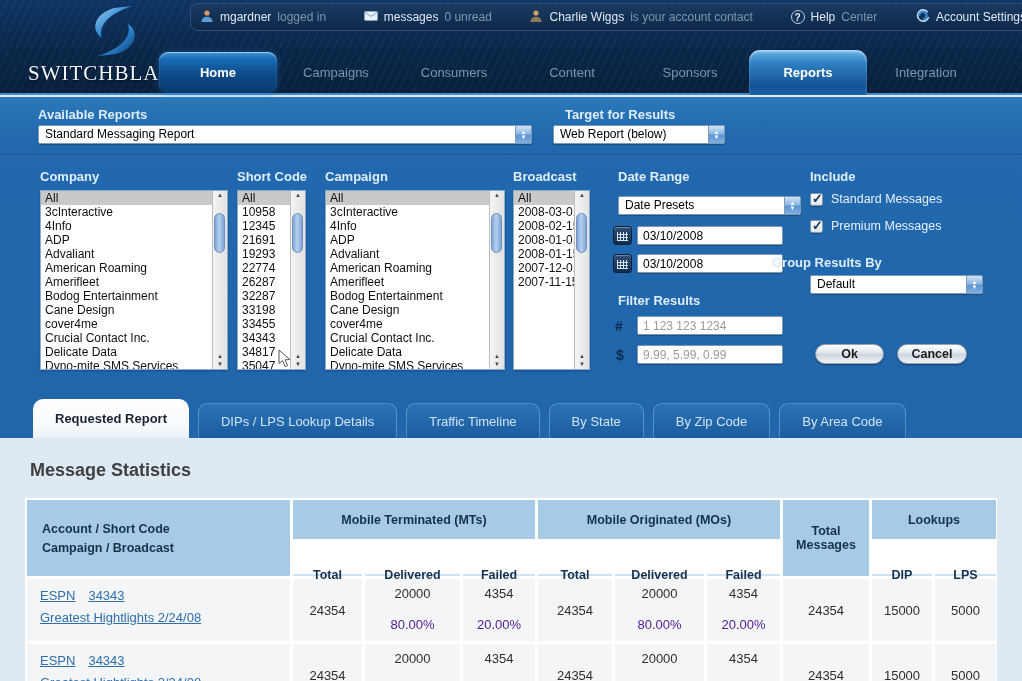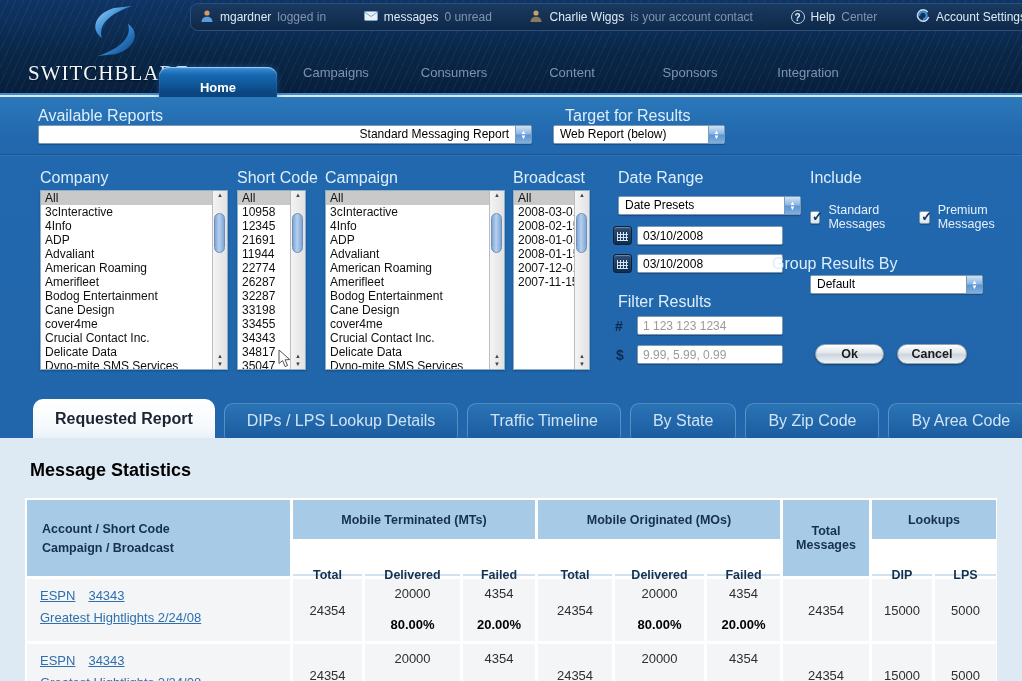--- a/index.html
+++ b/index.html
@@ -28,31 +28,31 @@
   #logo { position:absolute; left:28px; top:4px; width:170px; height:88px; }
   #logo .swoosh { position:absolute; left:52px; top:0px; }
   #logo .wordmark { position:absolute; left:0px; top:57px; width:170px; text-align:left;
     font-family:"Liberation Serif", serif; font-size:21px; letter-spacing:1px; color:#f1f6fb;
     text-shadow:0 1px 2px rgba(0,0,0,.6); white-space:nowrap; }
   #logo .tm { font-size:7px; vertical-align:super; letter-spacing:0; color:#cfdcea; }
 
   #nav { position:absolute; left:159px; top:50px; height:45px; display:flex; }
   .nav-item { width:118px; height:45px; display:flex; align-items:center; justify-content:center;
     font-size:13px; color:#7d94af; cursor:default; }
-  .nav-item.home-button { height:41px; margin-top:17px; border-radius:9px; color:#fff; font-weight:bold;
+  .nav-item.home-button { height:41px; margin-top:2px; border-radius:9px; color:#fff; font-weight:bold;
     background:linear-gradient(180deg,#3f93d8 0%,#176ab4 18%,#0c4884 60%,#0a3a6e 100%);
     box-shadow:inset 0 1px 1px rgba(255,255,255,.55), 0 0 6px rgba(40,120,200,.5); }
   .nav-item.active-tab { border-radius:11px 11px 0 0; color:#fff; font-weight:bold;
     background:linear-gradient(180deg,#6cb4e6 0%,#2e7fc2 30%,#125395 80%,#1c63a7 100%);
     box-shadow:inset 0 2px 2px rgba(255,255,255,.45); }
 
   
   #panel { position:absolute; left:0; top:97px; width:1022px; height:341px;
     background:linear-gradient(180deg,#2b78ba 0%,#2268ae 40px,#2166ab 100%); }
-  .sec-label { position:absolute; font-size:16px; font-weight:normal; color:#ddeefb; white-space:nowrap;text-align:center; }
+  .sec-label { position:absolute; font-size:13px; font-weight:bold; color:#ddeefb; white-space:nowrap;text-align:center; }
   #panel .divider { position:absolute; left:0; top:57px; width:100%; height:0;
     border-top:1px solid rgba(0,0,0,.16); border-bottom:1px solid rgba(255,255,255,.07); }
 
   
   .aqua-select { position:absolute; height:19px; background:#fff; border:1px solid #7e9ab3; border-radius:2px;
     font-size:12px; color:#000; line-height:17px; padding:0 22px 0 6px; overflow:hidden; white-space:nowrap;
     box-shadow:0 1px 1px rgba(0,0,0,.25); }
   .aqua-select .stepper { position:absolute; right:0; top:0; bottom:0; width:16px;
     background:linear-gradient(180deg,#cfe2f6 0%,#8db7e4 45%,#5d95d3 55%,#7fb0e2 100%);
     border-left:1px solid #7e9ab3; display:flex; flex-direction:column; align-items:center; justify-content:center;
@@ -93,29 +93,29 @@
 
   
   .pill-btn { position:absolute; height:20px; border-radius:10px; border:1px solid #93a2af;
     background:linear-gradient(180deg,#ffffff 0%,#dfe6ec 45%,#ccd5dd 52%,#f0f4f7 100%);
     font-size:12.5px; font-weight:bold; color:#1b1b1b; display:flex; align-items:center; justify-content:center;
     box-shadow:0 1px 2px rgba(0,0,0,.4); }
 
   
   #rtabs { position:absolute; left:33px; top:399px; height:39px; display:flex; align-items:flex-end; gap:9px; }
   .rtab { height:35px; padding:16px 22px; display:flex; align-items:center; justify-content:center;
-    font-size:16px; color:#cfe3f5; white-space:nowrap;
+    font-size:13px; color:#cfe3f5; white-space:nowrap;
     background:linear-gradient(180deg,#2a74b6,#1b5c9f); border:1px solid rgba(150,195,235,.45); border-bottom:none;
     border-radius:9px 9px 2px 2px; }
   .rtab.active { height:39px; color:#1b2430; font-weight:bold;
     background:linear-gradient(180deg,#ffffff 0%,#f6fafd 70%,#e9f1f8 100%); border:none; border-radius:10px 10px 0 0; }
 
   
   #content { position:absolute; left:0; top:438px; width:1022px; height:243px; background:#dde9f3; }
-  #report-title { position:absolute; left:30px; top:22px; font-size:18px; font-weight:bold; color:#000000; }
+  #report-title { position:absolute; left:30px; top:22px; font-size:18px; font-weight:bold; color:#404040; }
 
   #mtable { position:absolute; left:25px; top:60px; width:972px; background:#fff; padding:2px; }
   .thead, .trow { display:grid; grid-template-columns:263px 69px 95px 72px 74px 89px 73px 86px 60px 61px; gap:3px; }
   .thead { grid-template-rows:39px 34px; }
   .hc { display:flex; align-items:center; justify-content:center; text-align:center;
     font-size:12.5px; font-weight:bold; color:#15314e; }
   .hdark { background:#a7cbe7; }
   .hlight { background:#cfe2f2;margin-top:32px; }
   .hc.span2 { grid-row:1 / 3; }
   .hc.c1 { grid-column:1; flex-direction:column; align-items:flex-start; justify-content:center;
@@ -123,21 +123,21 @@
   .g-mt { grid-column:2 / 5; } .g-mo { grid-column:5 / 8; } .g-tm { grid-column:8; } .g-lk { grid-column:9 / 11; }
 
   .trow { margin-top:3px; height:62px; }
   .cell { background:#f3f5f7; display:flex; align-items:center; justify-content:center;
     font-size:13px; color:#2e2e2e; }
   .cell.c-links { flex-direction:column; align-items:flex-start; justify-content:flex-start;
     padding:9px 0 0 13px; gap:7px; }
   .links-top { display:flex; gap:13px; }
   .cell a { color:#2f6fad; text-decoration:underline; font-size:13px; cursor:pointer; }
   .cell.two { flex-direction:column; justify-content:space-between; padding:7px 0 9px 0; }
-  .pct { color:#000000;font-weight:bold; }
+  .pct { color:#4c1d95; }
 
   #cursor { position:absolute; left:278px; top:349px; pointer-events:none; z-index:50; }
 </style>
 </head>
 <body>
 
 <div id="header">
 
   <div id="utility">
     <div class="util-item">
@@ -203,28 +203,29 @@
     <div class="wordmark"><span>SWITCHBLADE</span><span class="tm">TM</span></div>
   </div>
 
   <div id="nav">
 
   <div class="nav-item home-button">Home</div>
       <div class="nav-item">Campaigns</div>
       <div class="nav-item">Consumers</div>
       <div class="nav-item">Content</div>
       <div class="nav-item">Sponsors</div>
+      <div class="nav-item active-tab">Reports</div>
       <div class="nav-item">Integration</div>
     </div>
 </div>
 
 <div id="panel">
 
   <div class="sec-label" style="left:38px; top:10px;">Available Reports</div>
-  <div class="aqua-select" style="left:38px; top:28px; width:494px;text-align:right;">
+  <div class="aqua-select" style="left:38px; top:28px; width:494px;">
     <span>Standard Messaging Report</span>
     <span class="stepper">
         <span>▲</span>
         <span>▼</span>
       </span>
   </div>
 
   <div class="sec-label" style="left:553px; top:10px;margin-left:12px;">Target for Results</div>
   <div class="aqua-select" style="left:553px; top:28px; width:172px;">
     <span>Web Report (below)</span>
@@ -269,21 +270,21 @@
     <div class="scrollbar">
       <div class="arr a-top">▲</div>
         <div class="thumb"></div>
       <div class="arr a-b1">▲</div>
         <div class="arr a-b2">▼</div>
     </div>
   <div class="lrow selected">All</div>
       <div class="lrow">10958</div>
       <div class="lrow">12345</div>
       <div class="lrow">21691</div>
-      <div class="lrow">11944</div>
+      <div class="lrow">19293</div>
       <div class="lrow">22774</div>
       <div class="lrow">26287</div>
       <div class="lrow">32287</div>
       <div class="lrow">33198</div>
       <div class="lrow">33455</div>
       <div class="lrow">34343</div>
       <div class="lrow">34817</div>
       <div class="lrow">35047</div>
     </div>
 
@@ -341,21 +342,21 @@
   <div class="cal-btn" style="left:613px; top:157px;"></div>
   <input class="txt-input" style="left: 637px; top: 157px; width: 146px;" value="03/10/2008">
 
   <div class="sec-label" style="left:618px; top:196px;">Filter Results</div>
   <div class="in-prefix" style="left:615px; top:221px;">#</div>
   <input class="txt-input" style="left: 637px; top: 219px; width: 146px;" placeholder="1 123 123 1234">
   <div class="in-prefix" style="left:616px; top:250px;">$</div>
   <input class="txt-input" style="left: 637px; top: 248px; width: 146px;" placeholder="9.99, 5.99, 0.99">
 
   <div class="sec-label" style="left:810px; top:72px;">Include</div>
-  <div style="position:absolute; left:810px; top:106px; display:flex; flex-direction:row; gap:6px;">
+  <div style="position:absolute; left:810px; top:95px; display:flex; flex-direction:column; gap:13px;">
 
   <div class="cb-row checked" style="position:static;">
       <span class="aqua-check"></span>
       <span class="cb-label">Standard Messages</span>
     </div>
       <div class="cb-row checked" style="position:static;">
       <span class="aqua-check"></span>
       <span class="cb-label">Premium Messages</span>
     </div>
     </div>

